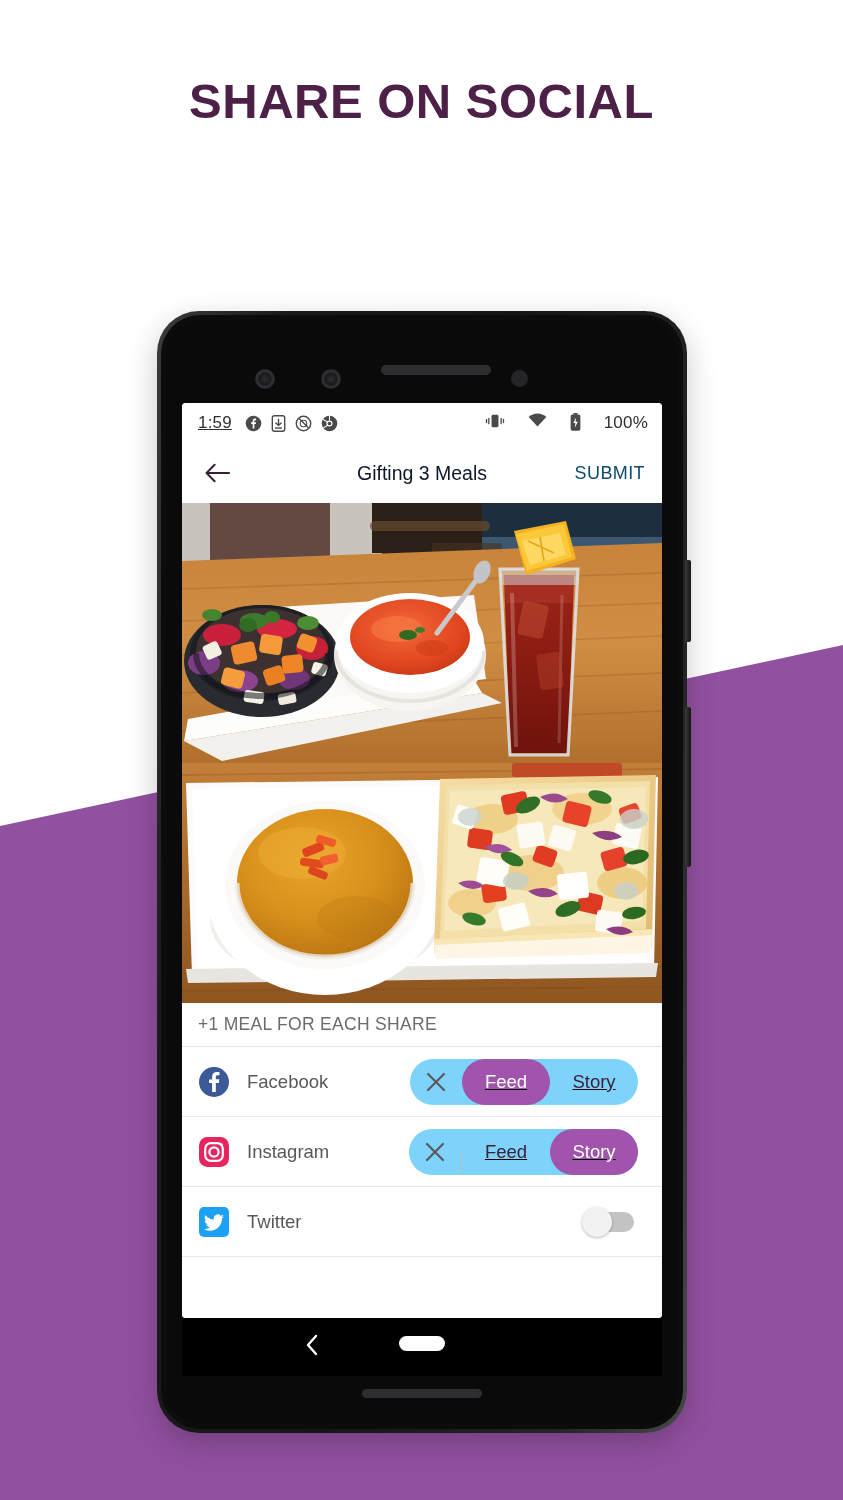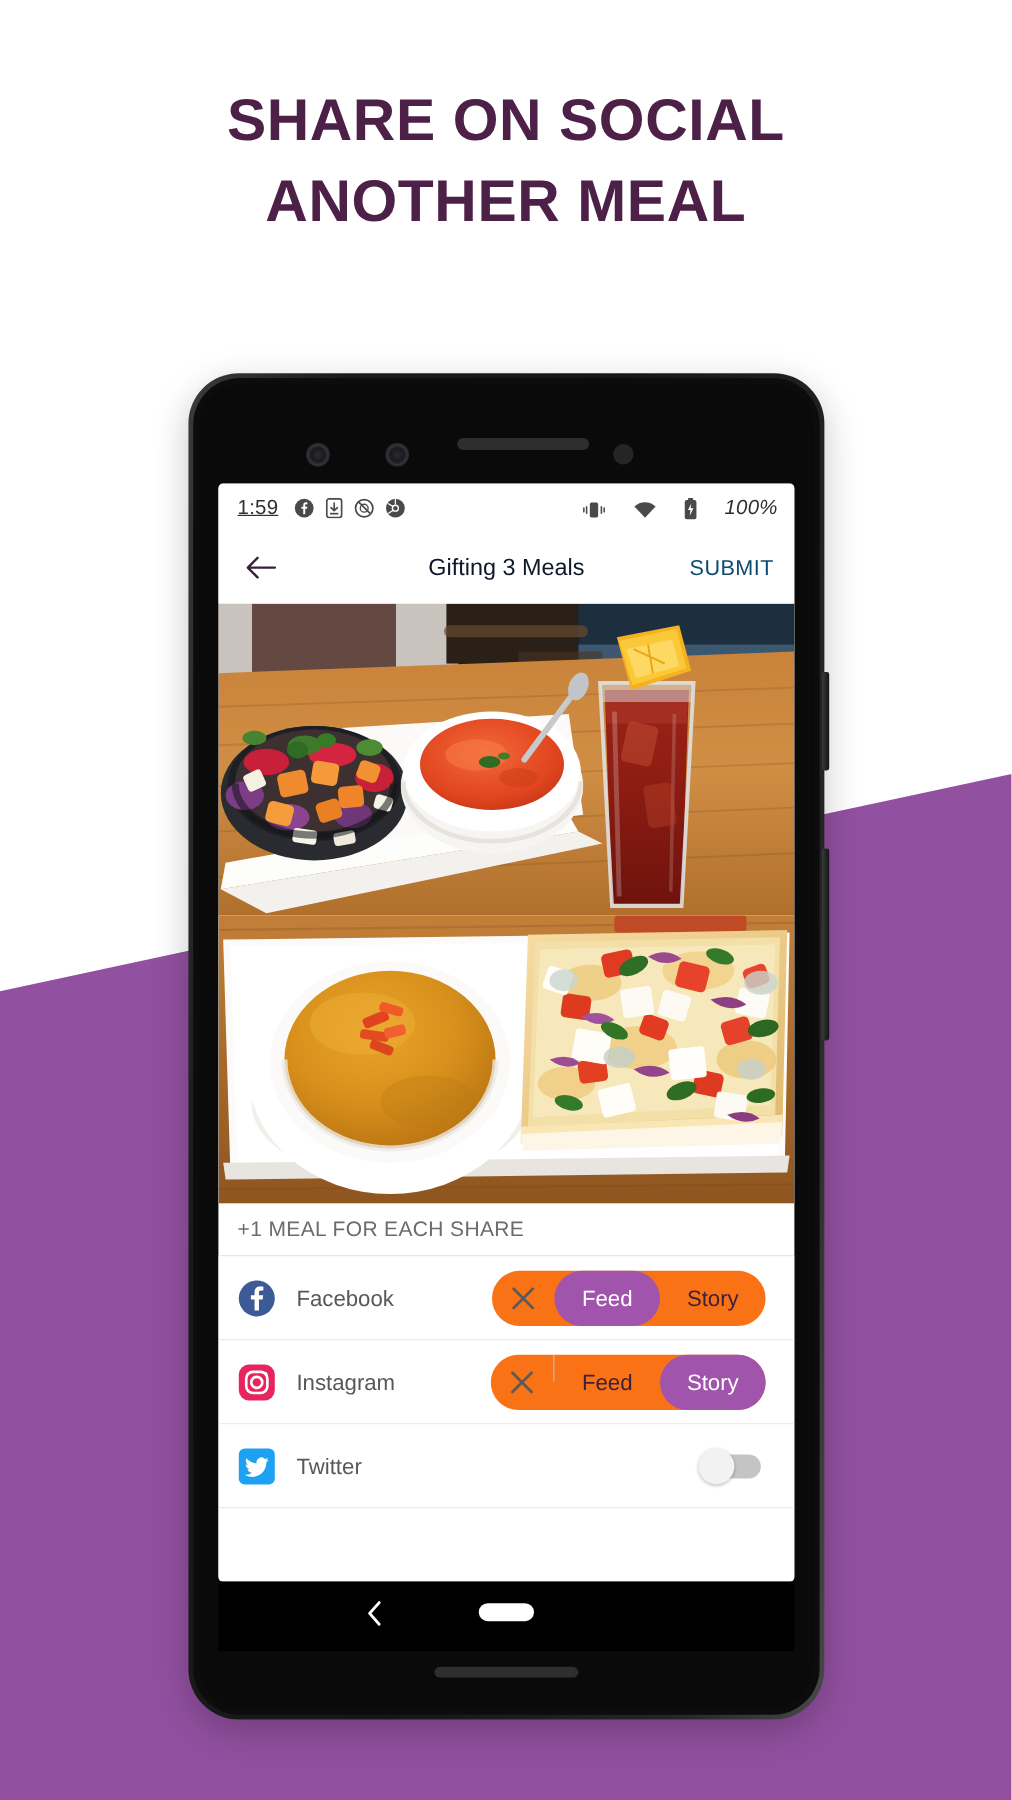--- a/index.html
+++ b/index.html
@@ -115,21 +115,21 @@
     height: 40px;
     display: flex;
     align-items: center;
     padding: 0 14px 0 16px;
     flex-shrink: 0;
     background: #fff;
     color: #3c3c3c;
   }
   #status-time { font-size: 17px; font-weight: 500; letter-spacing: 0.2px; color:#2f2f2f;text-decoration:underline; }
   #status-left-icons { display: flex; align-items: center; gap: 9px; margin-left: 13px; }
-  #status-right { margin-left: auto; display: flex; align-items: flex-end; gap: 23px; font-style: italic; }
+  #status-right { margin-left: auto; display: flex; align-items: flex-start; gap: 23px; }
   #battery-pct { font-size: 17px; font-weight: 500; color:#2f2f2f; letter-spacing:0.2px; }
   .sb-ico { display:block; }
 
   
   #app-bar {
     height: 60px;
     display: flex;
     align-items: center;
     padding: 0 17px;
     flex-shrink: 0;
@@ -188,24 +188,25 @@
     margin-left: 17px;
     font-size: 18.5px;
     color: #585858;
   }
   .row-control { margin-left: auto; display:flex; align-items:center; }
 
   
   .segmented {
     height: 46px;
     border-radius: 23px;
-    background: #f97316;
+    background: #7dd3fc;
     display: flex;
-    align-items: flex-start;
+    align-items: flex-end;
     position: relative;
+    text-decoration: underline;
   }
   .seg-x {
     width: 52px; height: 46px;
     display: flex; align-items: center; justify-content: center;
     cursor: pointer;
   }
   .seg-divider { width:1px; height:22px; background:#bcbcbc; }
   .seg-opt {
     height: 46px;
     min-width: 88px;
@@ -264,21 +265,20 @@
 </style>
 </head>
 <body>
 
 <svg id="purple-bg" viewBox="0 0 843 1500" preserveAspectRatio="none">
   <polygon points="0,826 843,645 843,1500 0,1500" fill="#9250a0"></polygon>
 </svg>
 
 <div id="headline">
   <span class="hl-line">SHARE ON SOCIAL</span>
-  <span class="hl-line">ANOTHER MEAL</span>
 </div>
 
 <div id="phone">
   <div class="phone-outer"></div>
   <div class="phone-rim"></div>
 
   <div class="side-btn" id="power-button"></div>
   <div class="side-btn" id="volume-button"></div>
 
   <div class="phone-body">

